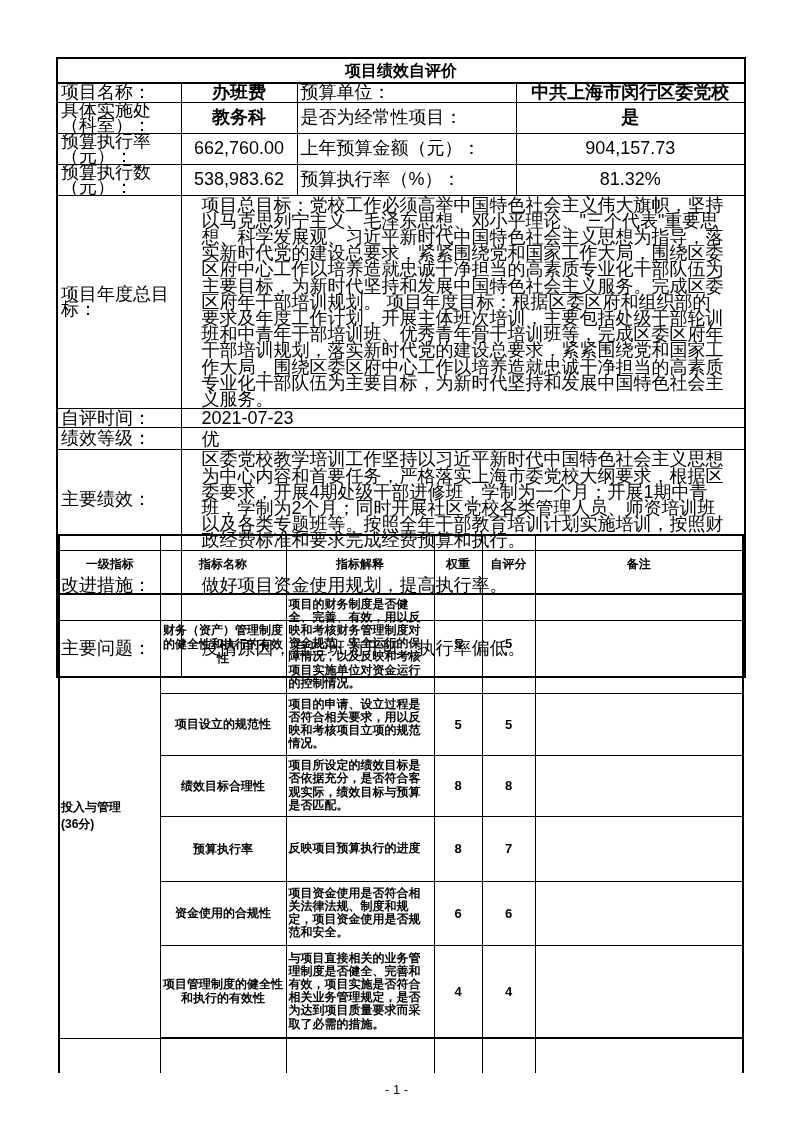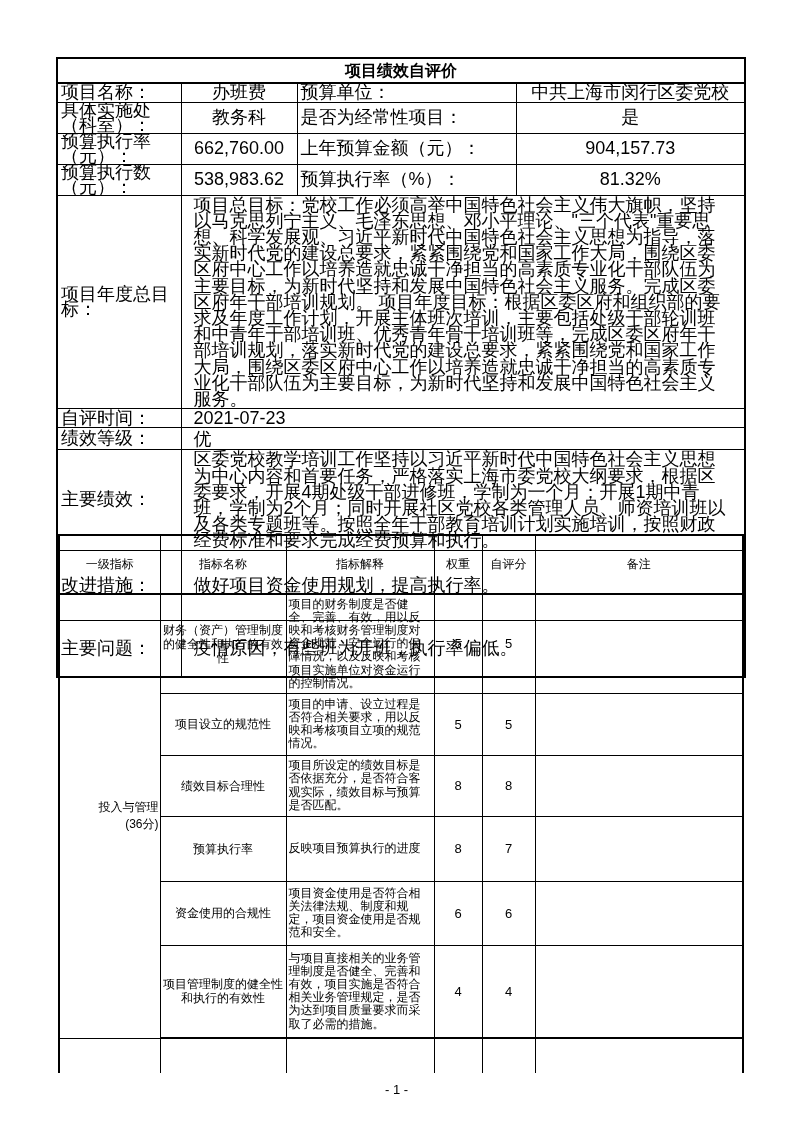--- a/index.html
+++ b/index.html
@@ -9,30 +9,30 @@
     position:relative;overflow:hidden;
   }
   table{border-collapse:collapse;table-layout:fixed;}
   td{overflow:hidden;word-break:break-all;}
 
   
   .t1{position:absolute;left:56px;top:57px;width:688px;border:2px solid #000;}
   .t1 td{border:1px solid #000;font-size:18px;padding:0 3px;vertical-align:middle;line-height:15px;}
   .t1 td.title{font-size:16px;font-weight:bold;text-align:center;border-bottom:2px solid #000;padding:2px 0;}
   .t1 td.lbl{text-align:left;}
-  .t1 td.c{text-align:center;}
+  .t1 td.c{text-align:center;font-weight:bold;}
   .t1 td.r{text-align:center;}
-  .t1 td.para{text-align:left;line-height:16.2px;padding:1px 12px;}
+  .t1 td.para{text-align:left;line-height:16.2px;padding:1px 20px;}
 
   
   .t2{position:absolute;left:58px;top:534px;width:684px;
-      border-left:2px solid #000;border-right:2px solid #000;border-top:2px solid #000;border-bottom:none;}
+      border-left:2px solid #000;border-right:2px solid #000;border-top:2px solid #000;border-bottom:none;font-weight:bold;}
   .t2 td{border:1px solid #000;font-size:12px;vertical-align:middle;}
   .t2 tr.head td{text-align:center;border-bottom:2px solid #000;}
-  .t2 td.grp{text-align:right;line-height:17px;}
+  .t2 td.grp{text-align:left;line-height:17px;}
   .t2 td.nm{text-align:center;line-height:14px;padding:9px 2px;}
   .t2 td.ds{text-align:left;line-height:13.2px;padding:1px 2px;}
   .t2 td.num{text-align:center;font-size:13px;}
   .t2 tr.sec td{border-bottom:2px solid #000;}
   .t2 tr.cut td{border-bottom:none;}
 
   .footer{position:absolute;left:0;top:1082px;width:100%;text-align:center;font-size:13px;}
 </style>
 </head>
 <body>

